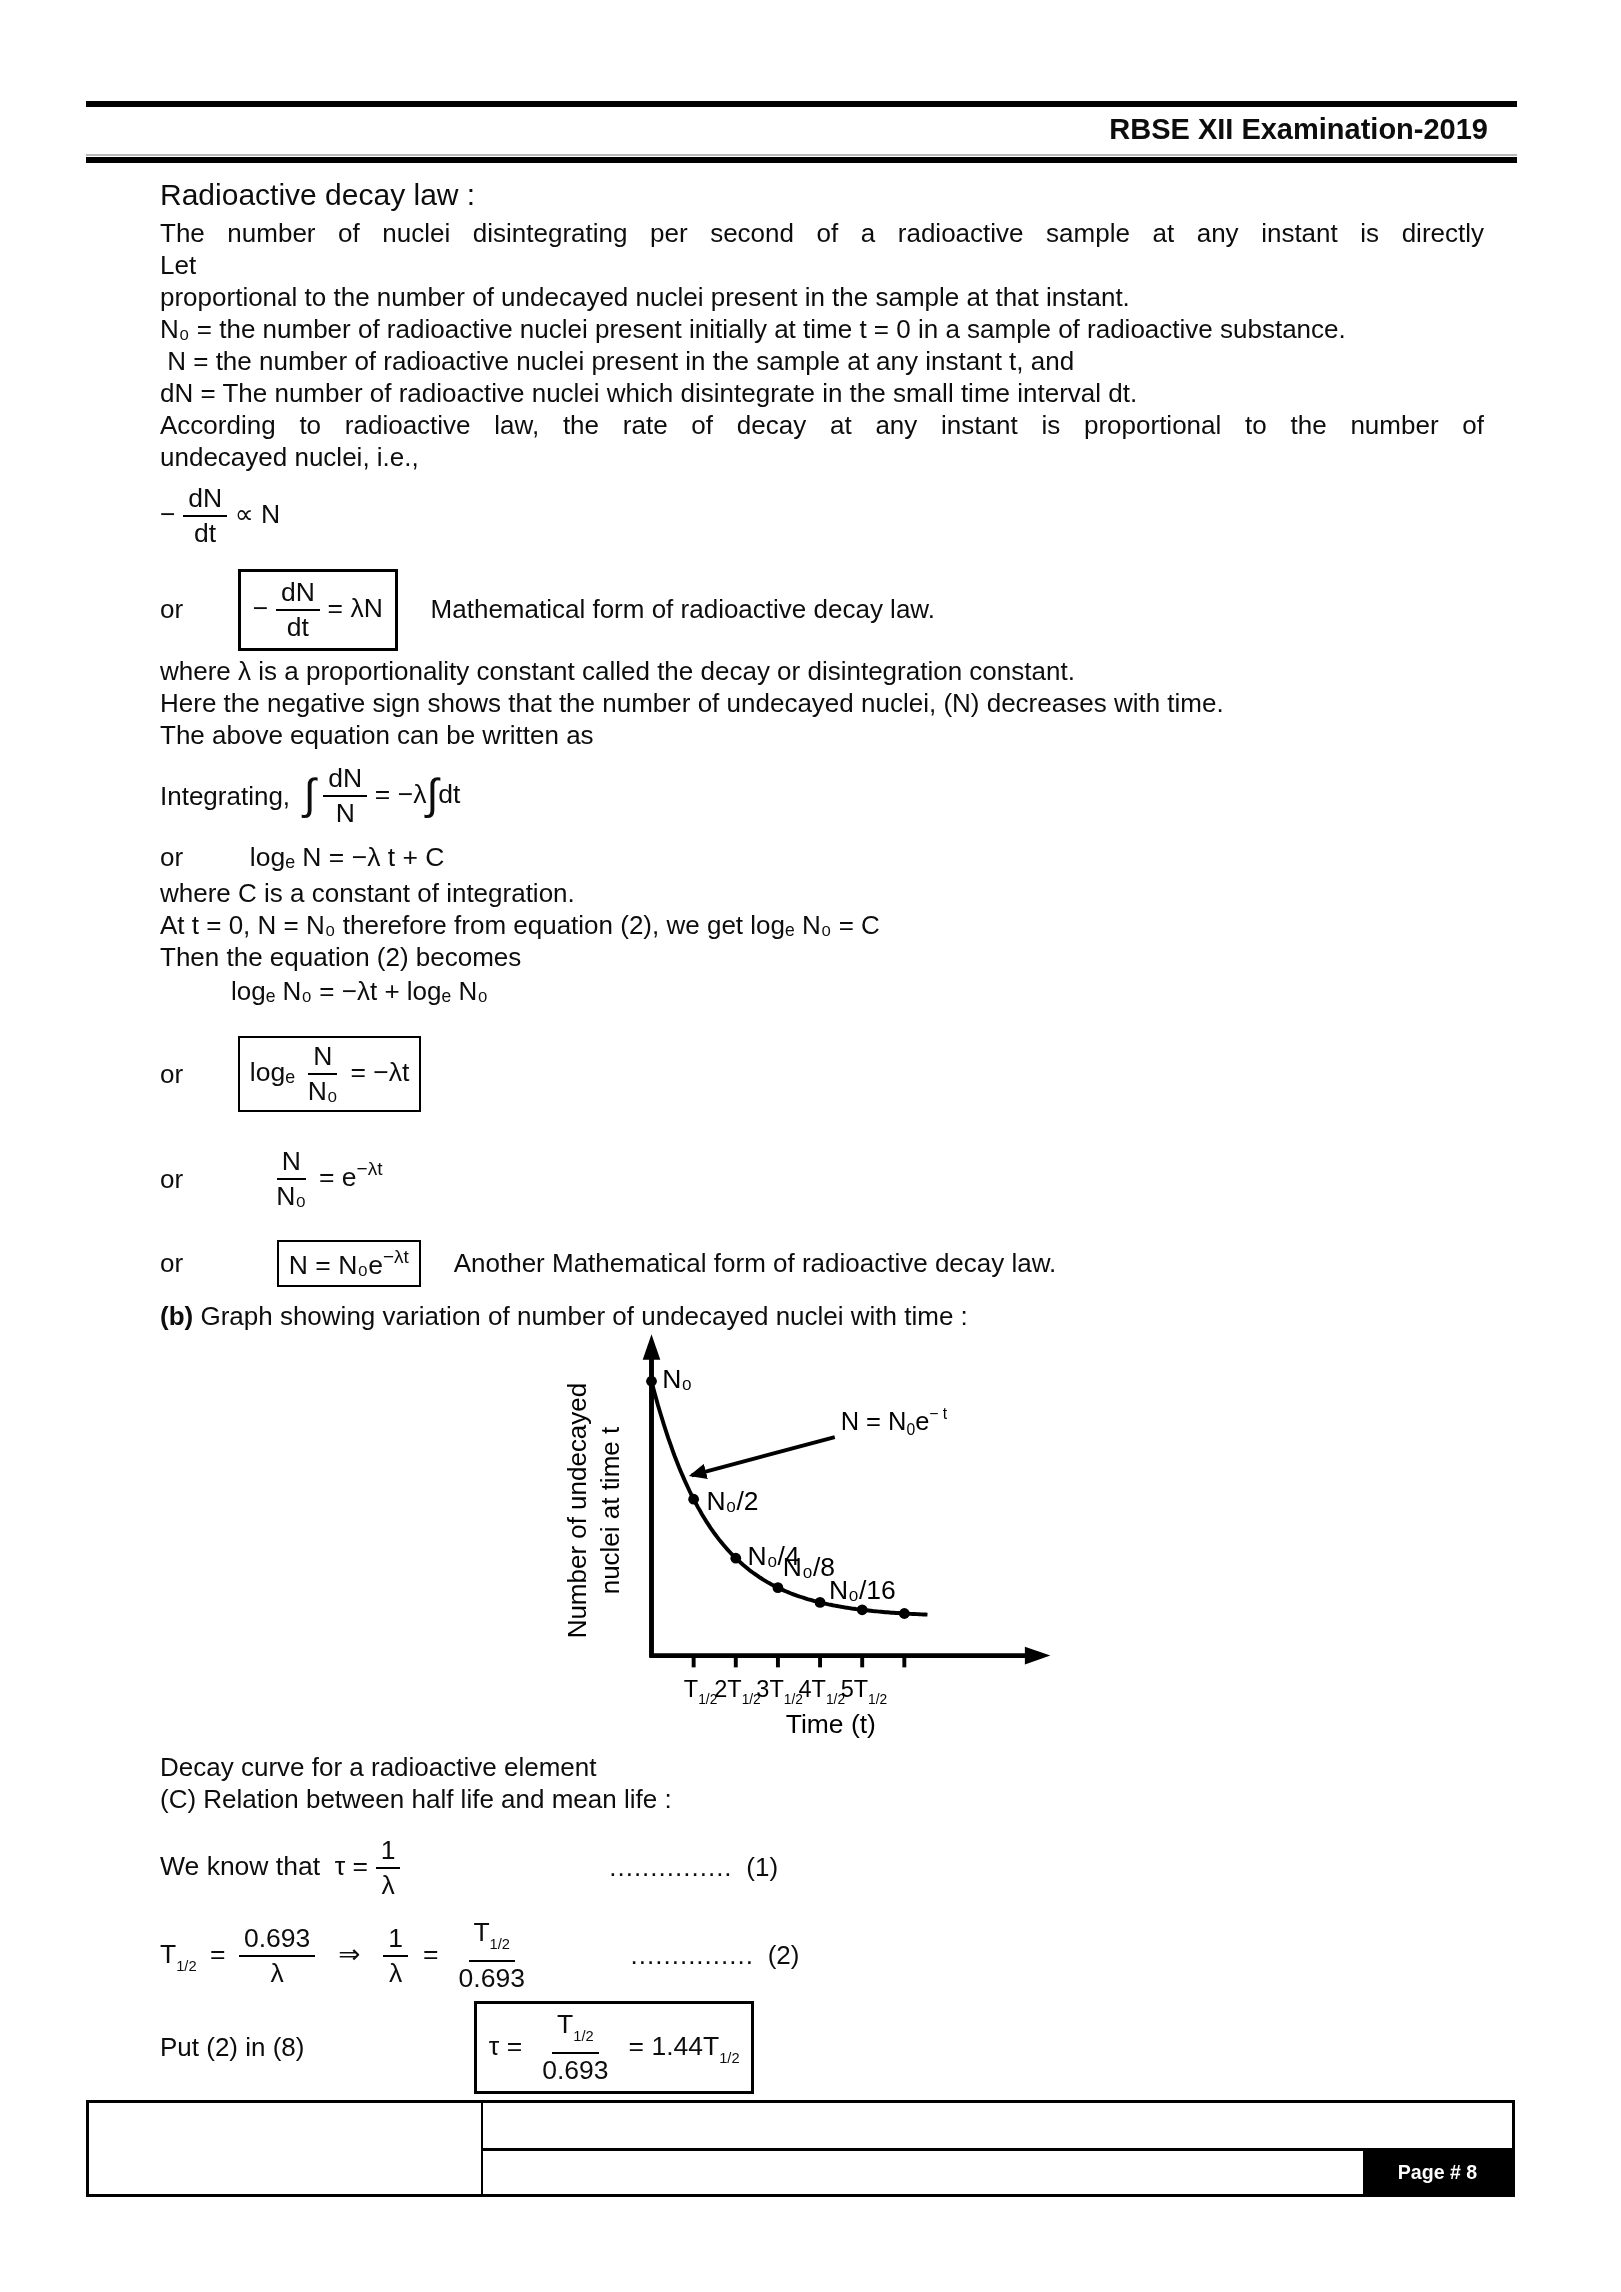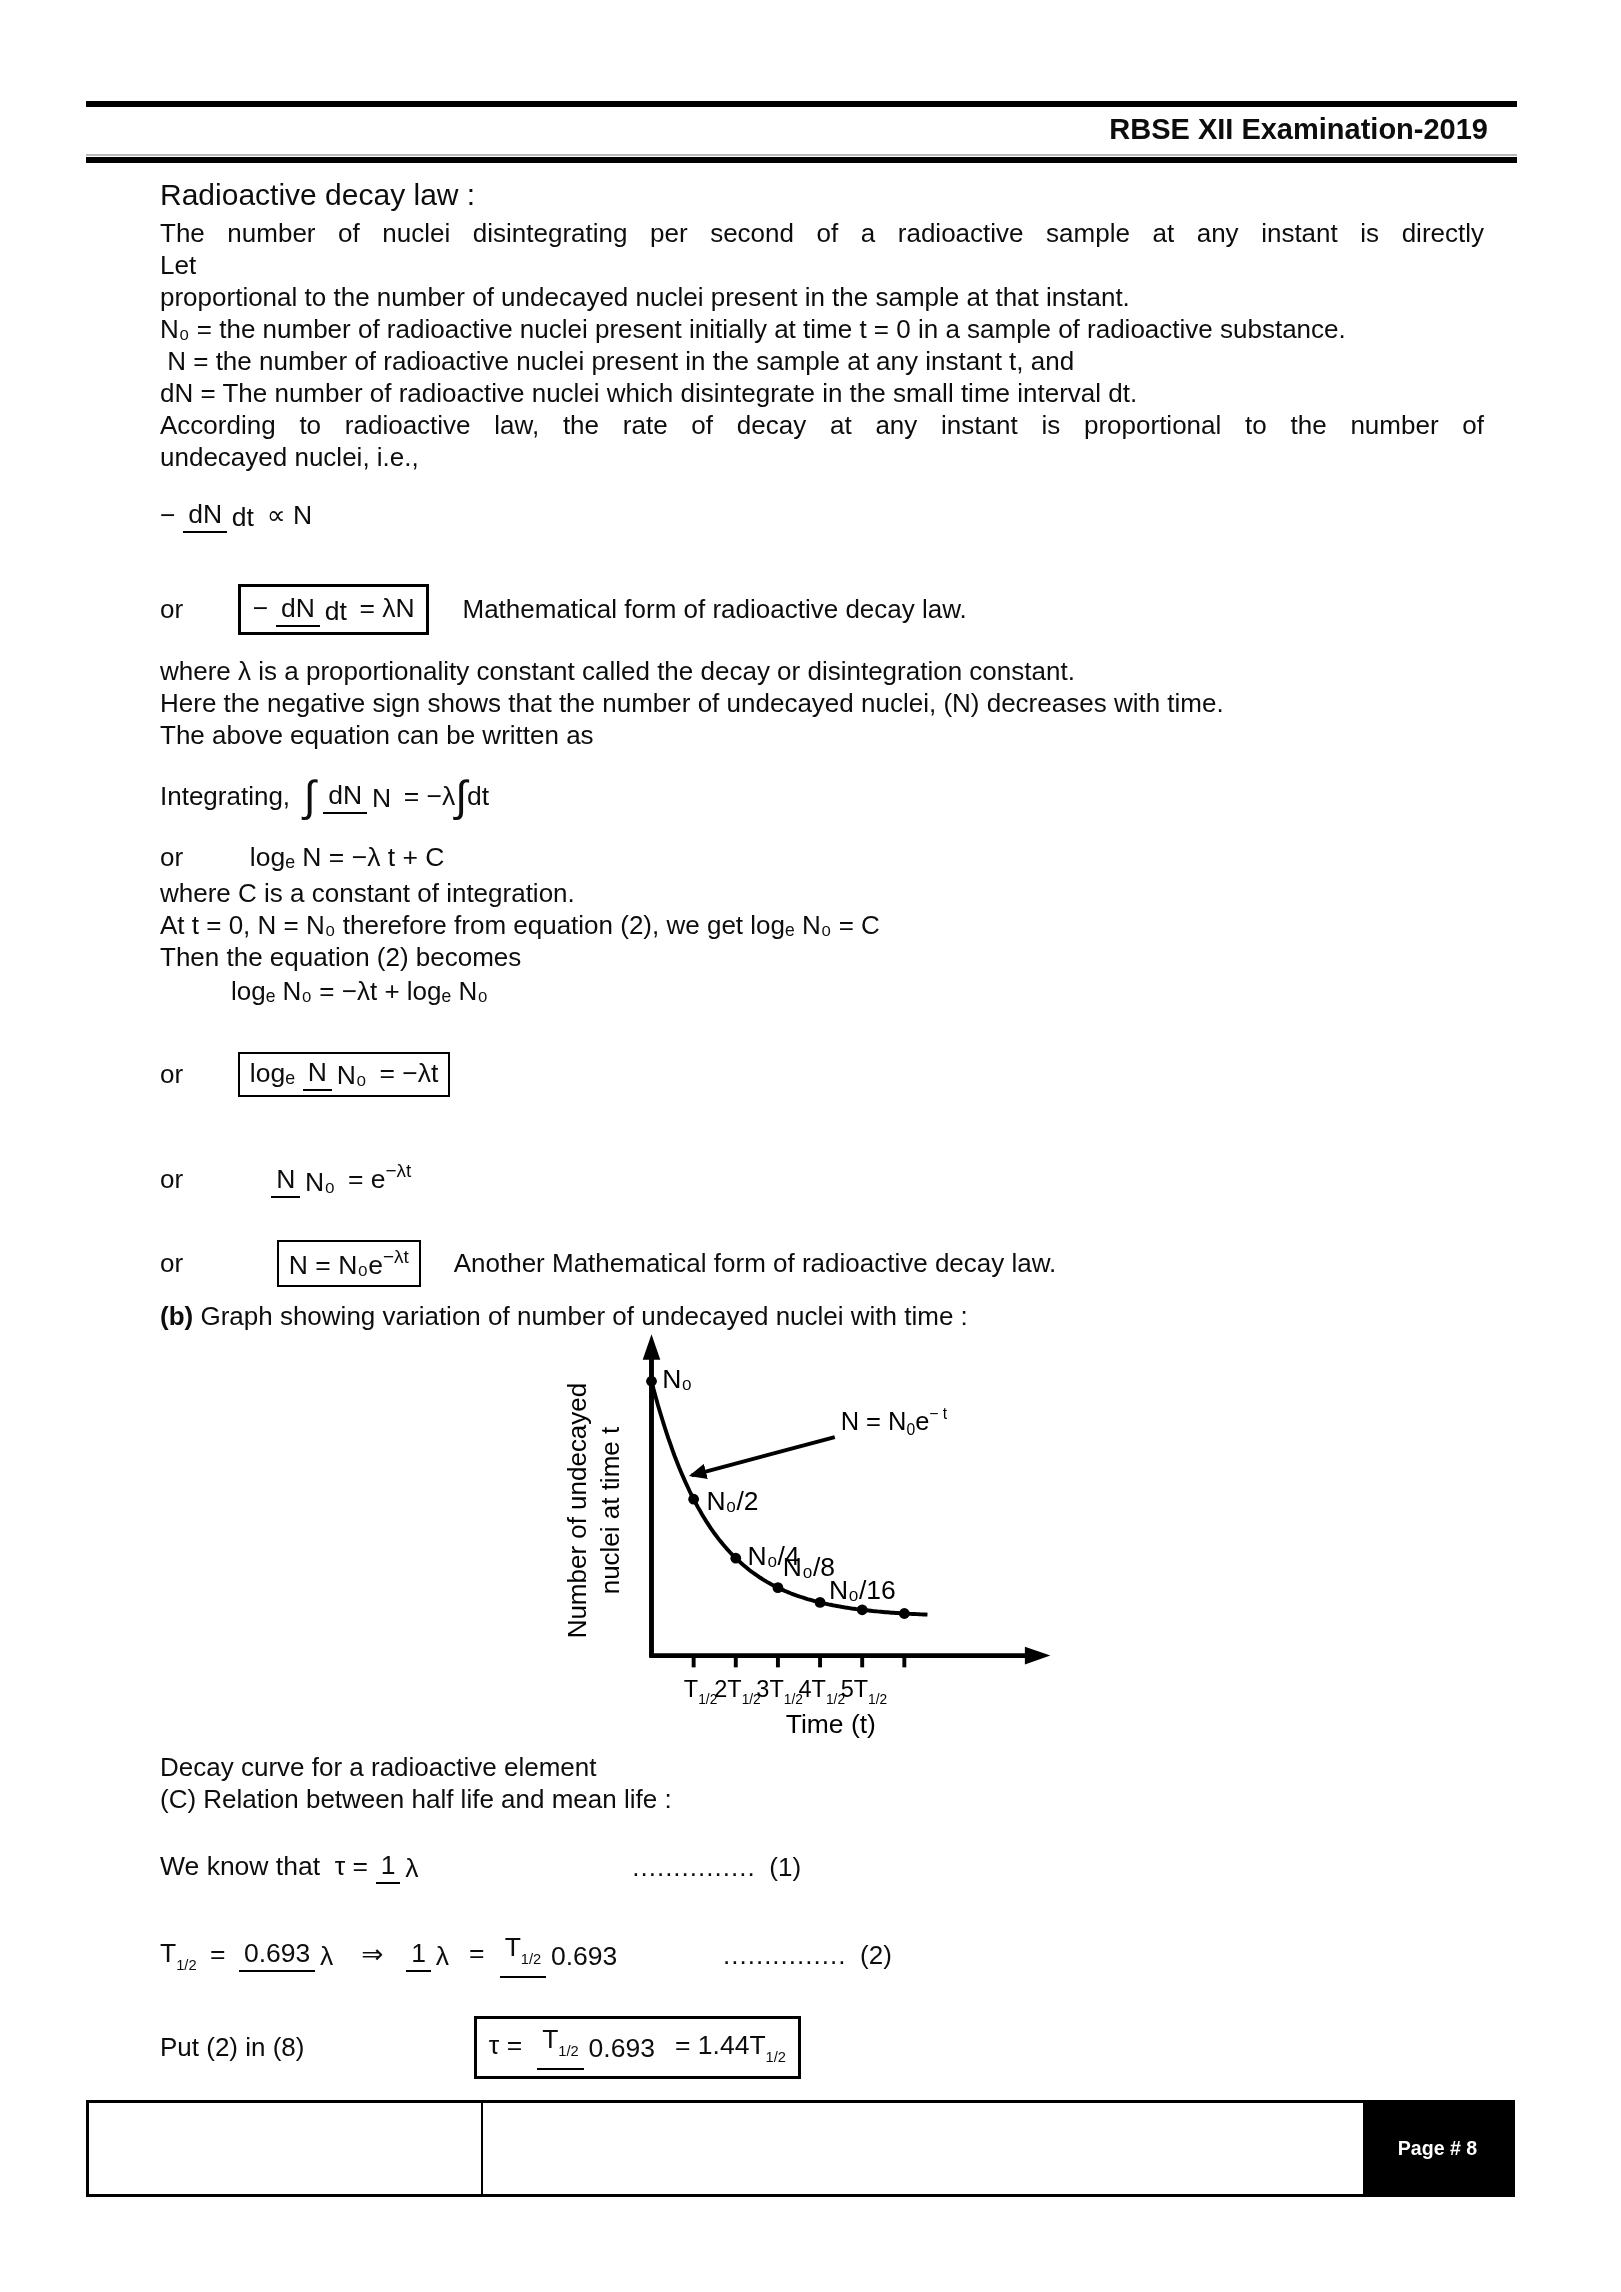--- a/index.html
+++ b/index.html
@@ -13,21 +13,21 @@
   .rule2b{height:5.9px;background:#000;margin:1px 104px 0 86px;}
   .page{padding:0 137px 0 160px;}
   .heading{font-size:30px;font-weight:normal;margin:13.7px 0 3.9px 0;line-height:37px;}
   p{margin:0;line-height:32px;}
   .jline{text-align:justify;text-align-last:justify;}
   .nw{white-space:nowrap;}
   
   .eqrow{display:flex;align-items:center;}
   .or{width:78px;flex:none;}
   .eq{display:inline-block;font-size:26.5px;}
-  .frac{display:inline-flex;flex-direction:row;align-items:center;margin:0 7.8px;vertical-align:middle;}
+  .frac{display:inline-flex;flex-direction:column;align-items:center;margin:0 7.8px;vertical-align:middle;}
   .frac .num{padding:0 4.9px 2px;border-bottom:2.9px solid #000;line-height:29px;text-align:center;}
   .frac .den{padding:2px 4.9px 0;line-height:29px;text-align:center;}
   .box{border:3.9px solid #000;display:inline-flex;align-items:center;padding:5.9px 11.8px;}
   .box.thin{border-width:2.9px;padding:3.9px 9.8px;}
   .sp{font-size:19px;vertical-align:10.8px;}
   .hf{font-size:14.7px;vertical-align:-7.8px;}
   .int{font-size:43px;vertical-align:-5.9px;line-height:1;}
   .note{margin-left:33px;}
   #r-eq1{margin-top:5.9px;height:74px;}
   #r-box1{margin-top:11.8px;height:90px;}
@@ -44,21 +44,21 @@
   #r-put{margin-top:3.9px;height:86px;}
   #r-class{margin-top:9.8px;text-align:center;font-weight:bold;font-size:28px;}
   .dots1{margin-left:201px;letter-spacing:1px;}
   .dots2{margin-left:93px;letter-spacing:1px;}
   .tag{margin-left:13.7px;}
   .putlabel{width:314px;flex:none;}
   svg{font-family:"Liberation Sans","DejaVu Sans",sans-serif;}
   
   .footer-table{position:absolute;left:86px;top:2100px;width:1429px;height:97px;border:3.9px solid #000;display:flex;box-sizing:border-box;background:#fff;}
   .ft-left{width:392px;border-right:2.9px solid #000;flex:none;}
-  .ft-right{flex:1;display:flex;}
+  .ft-right{flex:1;display:flex;flex-direction:column;}
   .ft-row1{height:45px;border-bottom:3.9px solid #000;}
   .ft-row2{flex:1;position:relative;}
   .page-badge{position:absolute;right:0;top:0;bottom:0;width:149px;background:#000;color:#fff;font-weight:bold;font-size:19.6px;display:flex;align-items:center;justify-content:center;}
 </style>
 </head>
 <body>
 
 <div class="rule1"></div>
 <div class="htitle">RBSE XII Examination-2019</div>
 <div class="rule2a"></div>

